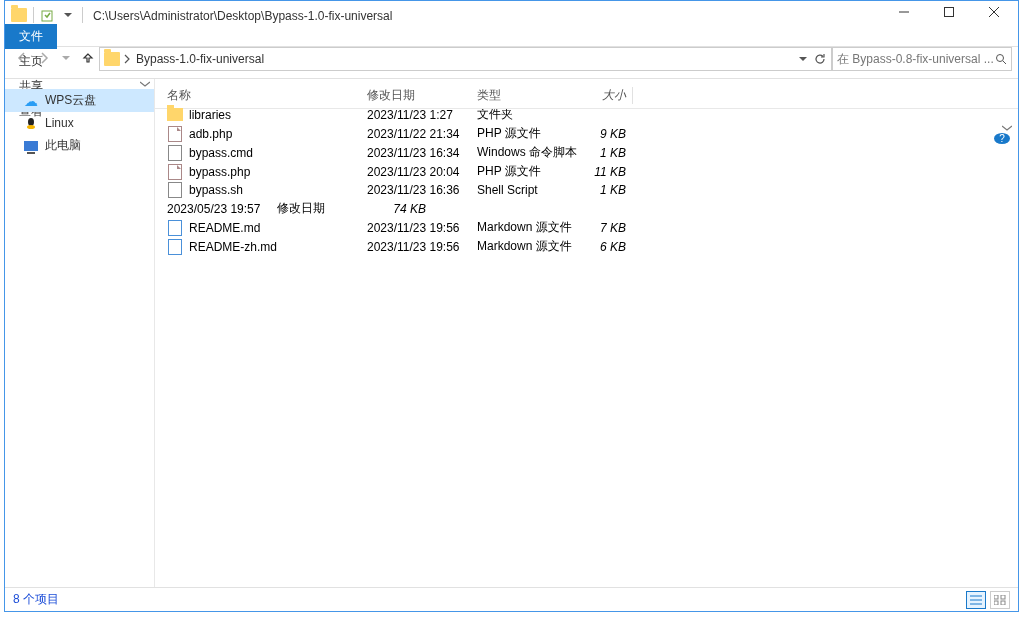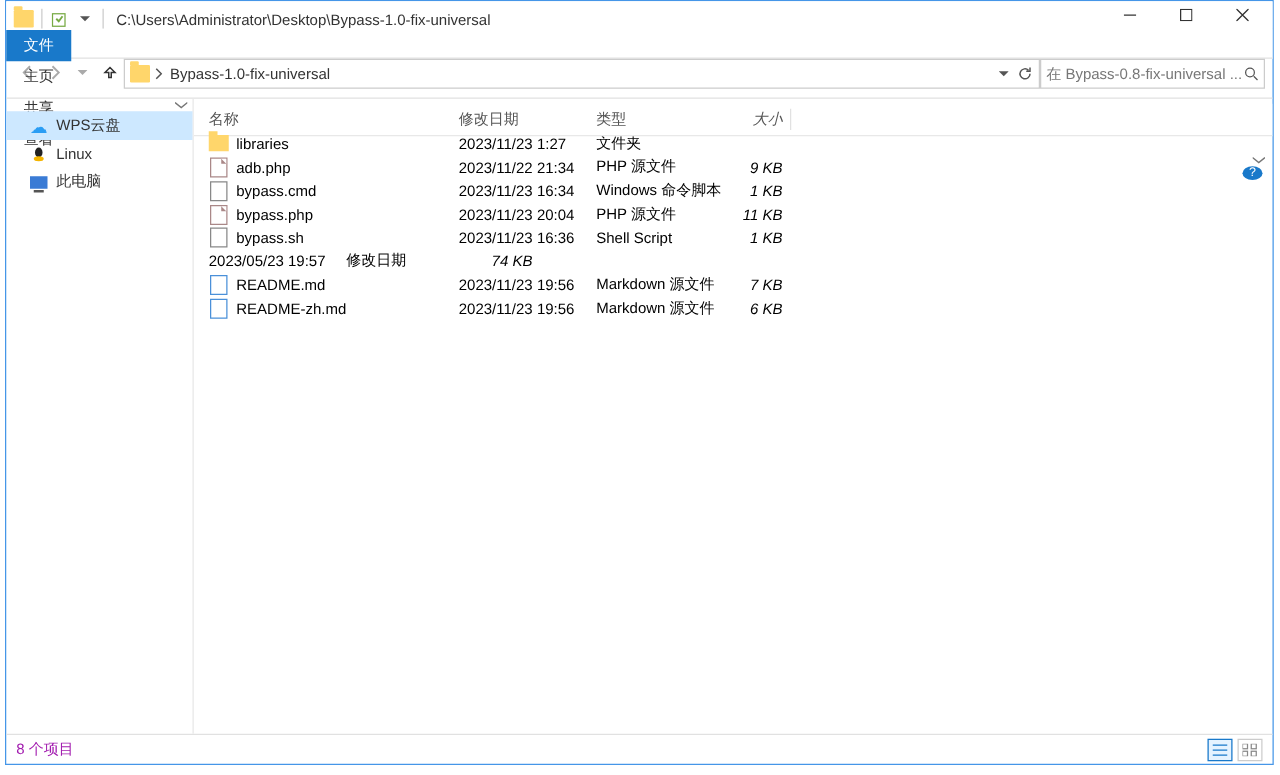--- a/index.html
+++ b/index.html
@@ -59,21 +59,21 @@
 .ic-php { width:14px; height:16px; border:1px solid #a88; background:#fff; position:relative; }
 .ic-php:after { content:""; position:absolute; top:0; right:0; border-style:solid; border-width:0 4px 4px 0; border-color:transparent #fff transparent transparent; background:#a88; width:0; height:0; }
 .ic-cmd { width:14px; height:16px; border:1px solid #888; background:#fff; }
 .ic-sh { width:14px; height:16px; border:1px solid #888; background:#fff; }
 .ic-ini { width:14px; height:14px; border:1px solid #888; background:#fff; position:relative; }
 .ic-ini:after { content:"⚙"; font-size:8px; position:absolute; bottom:-2px; right:-2px; color:#555; }
 .ic-md { width:14px; height:16px; border:1px solid #4a90d9; background:#fff; }
 
 .preview { width:200px; border-left:1px solid #e8e8e8; display:flex; align-items:center; justify-content:center; color:#555; }
 
-.statusbar { height:24px; border-top:1px solid #e1e1e1; display:flex; align-items:center; padding:0 8px; color:#a21caf; }
+.statusbar { height:24px; border-top:1px solid #e1e1e1; display:flex; align-items:center; padding:0 8px; color:#1d4ed8; }
 .sb-right { margin-left:auto; display:flex; gap:4px; }
 .view-btn { width:20px; height:18px; border:1px solid #ccc; display:flex; align-items:center; justify-content:center; color:#555; }
 .view-btn.active { border-color:#1979ca; color:#1979ca; background:#e5f3ff; }
 
 svg { display:block; }
 </style>
 </head>
 <body>
 
 <div class="window">

